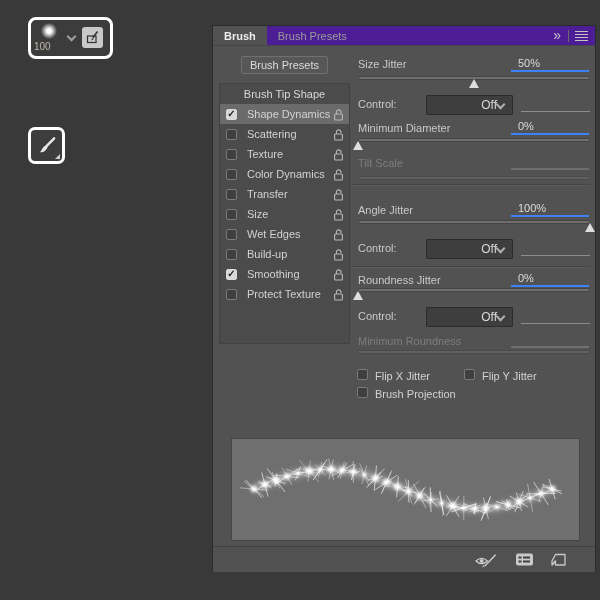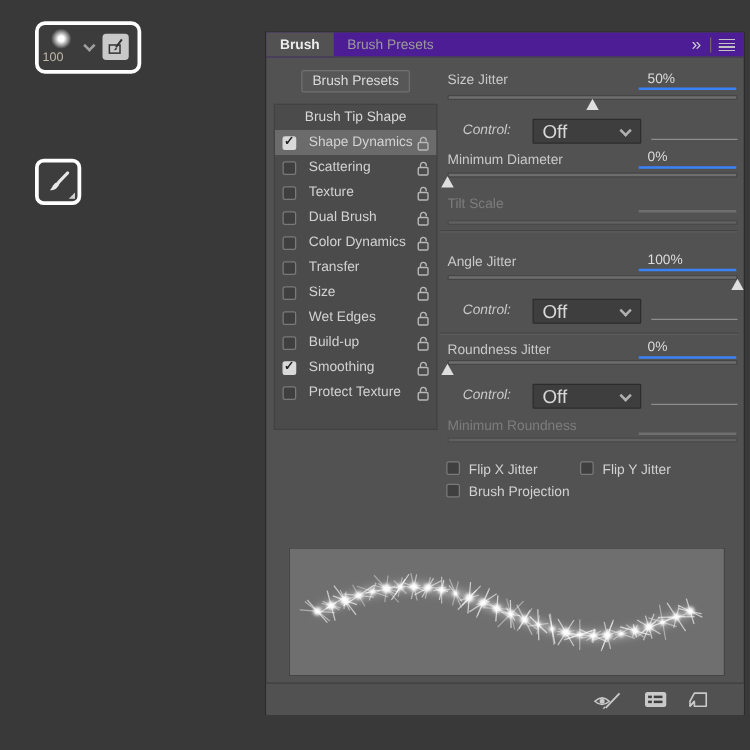--- a/index.html
+++ b/index.html
@@ -58,25 +58,25 @@
   .rlabel{font-size:11px;color:#d2d2d2;margin-left:10px;flex:1;white-space:nowrap;}
   .lock{flex:none;margin-right:5px;width:11px;height:13px;}
 
   
   .slabel{position:absolute;font-size:11px;color:#c9c9c9;white-space:nowrap;}
   .slabel.dis{color:#7d7d7d;}
   .vfield{position:absolute;left:298px;width:78px;height:16px;box-sizing:border-box;
           border-bottom:2px solid #3b82f6;font-size:11px;color:#dcdcdc;padding-left:7px;line-height:15px;}
   .vfield.dis{border-bottom-color:#6f6f6f;}
   .sfield{position:absolute;left:308px;width:69px;height:16px;border-bottom:1px solid #8d8d8d;}
-  .ctl-label{position:absolute;left:145px;width:63px;text-align:center;font-size:11px;color:#c9c9c9;font-style:italic;}
+  .ctl-label{position:absolute;left:145px;width:63px;text-align:left;font-size:11px;color:#c9c9c9;}
   .dropdown{position:absolute;left:213px;width:87px;height:20px;box-sizing:border-box;
             background:#3e3e3e;border:1px solid #2c2c2c;border-radius:1px;
             display:flex;align-items:center;}
-  .ddtext{font-size:15px;color:#d8d8d8;margin-left:7px;flex:1;}
+  .ddtext{font-size:12px;color:#d8d8d8;margin-left:7px;flex:1;text-align:right;}
   .ddchev{width:5px;height:5px;border-right:2px solid #b0b0b0;border-bottom:2px solid #b0b0b0;
           transform:rotate(45deg);margin:-2px 8px 0 0;}
   .slider{position:absolute;left:145px;width:232px;height:14px;}
   .track{position:absolute;left:0;right:0;top:0;height:4px;box-sizing:border-box;
          background:#6e6e6e;border:1px solid #454545;border-radius:1px;}
   .slider.dis .track{background:#606060;border-color:#4a4a4a;}
   .thumb{position:absolute;top:3px;width:0;height:0;transform:translateX(-50%);
          border-left:5.5px solid transparent;border-right:5.5px solid transparent;
          border-bottom:9px solid #dedede;}
   .sep{position:absolute;left:139px;width:238px;height:0;border-top:1px solid #444;
@@ -151,28 +151,20 @@
         <span class="cb"></span>
         <span class="rlabel">Scattering</span>
         <svg class="lock" viewBox="0 0 11 13">
             <path d="M3.4 6 V4.3 A2.3 2.3 0 0 1 8 4.1 V5" fill="none" stroke="#b8b8b8" stroke-width="1.1"></path>
             <rect x="1.6" y="6" width="7.8" height="6" rx="1" fill="none" stroke="#b8b8b8" stroke-width="1.1"></rect>
           </svg>
       </div>
       <div class="lrow">
         <span class="cb"></span>
         <span class="rlabel">Texture</span>
-        <svg class="lock" viewBox="0 0 11 13">
-            <path d="M3.4 6 V4.3 A2.3 2.3 0 0 1 8 4.1 V5" fill="none" stroke="#b8b8b8" stroke-width="1.1"></path>
-            <rect x="1.6" y="6" width="7.8" height="6" rx="1" fill="none" stroke="#b8b8b8" stroke-width="1.1"></rect>
-          </svg>
-      </div>
-      <div class="lrow">
-        <span class="cb"></span>
-        <span class="rlabel">Dual Brush</span>
         <svg class="lock" viewBox="0 0 11 13">
             <path d="M3.4 6 V4.3 A2.3 2.3 0 0 1 8 4.1 V5" fill="none" stroke="#b8b8b8" stroke-width="1.1"></path>
             <rect x="1.6" y="6" width="7.8" height="6" rx="1" fill="none" stroke="#b8b8b8" stroke-width="1.1"></rect>
           </svg>
       </div>
       <div class="lrow">
         <span class="cb"></span>
         <span class="rlabel">Color Dynamics</span>
         <svg class="lock" viewBox="0 0 11 13">
             <path d="M3.4 6 V4.3 A2.3 2.3 0 0 1 8 4.1 V5" fill="none" stroke="#b8b8b8" stroke-width="1.1"></path>

